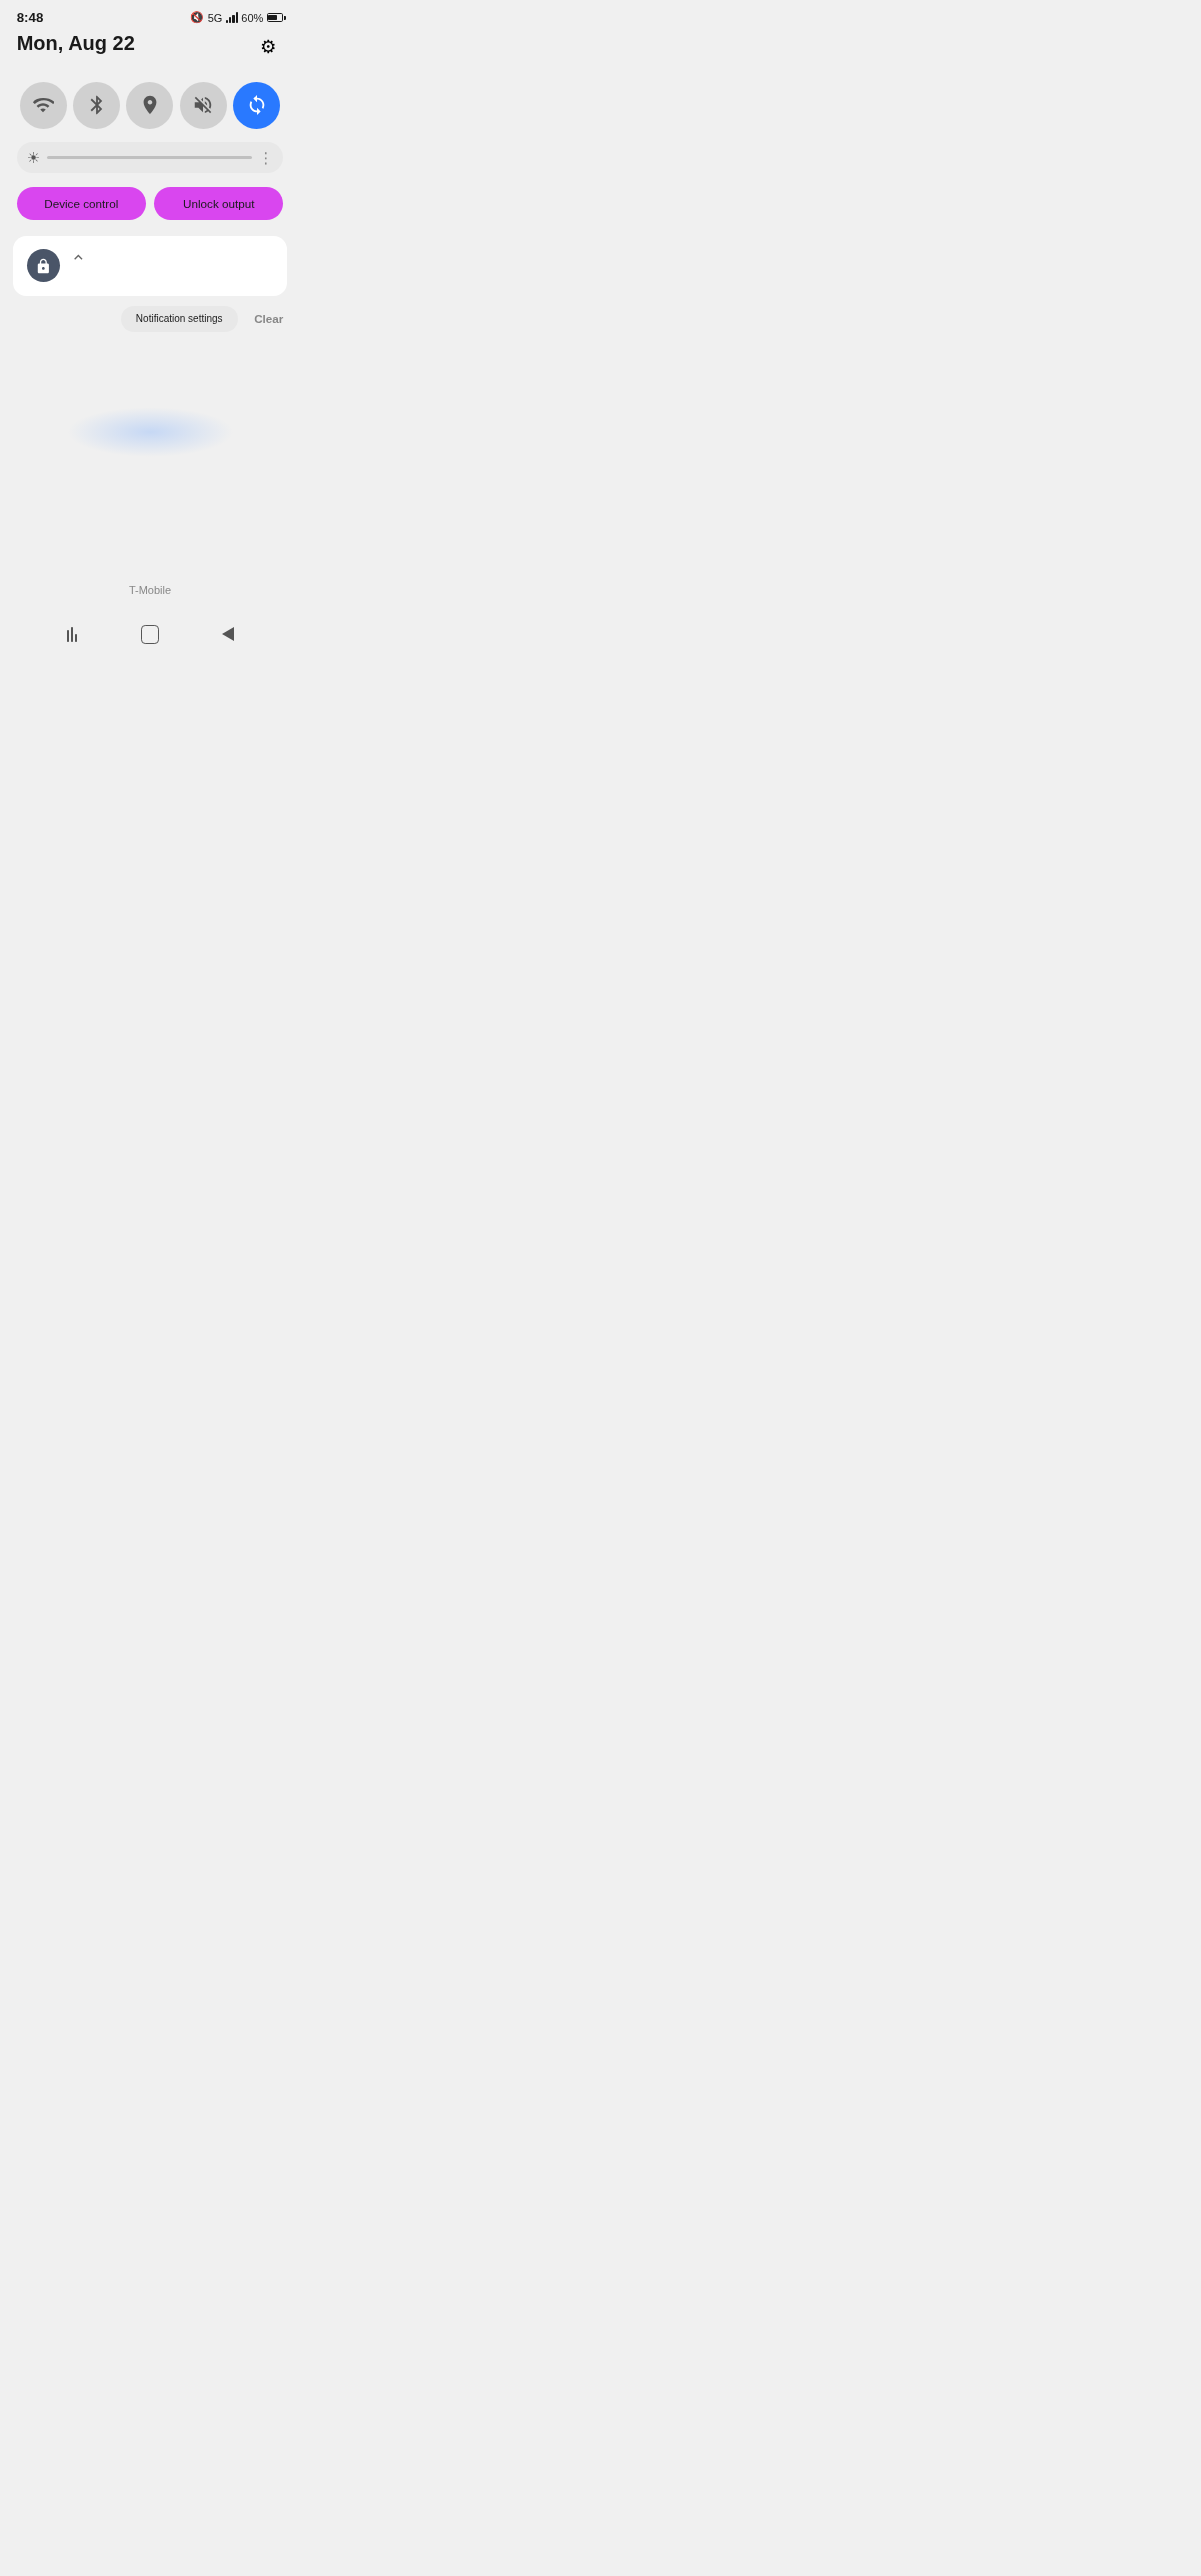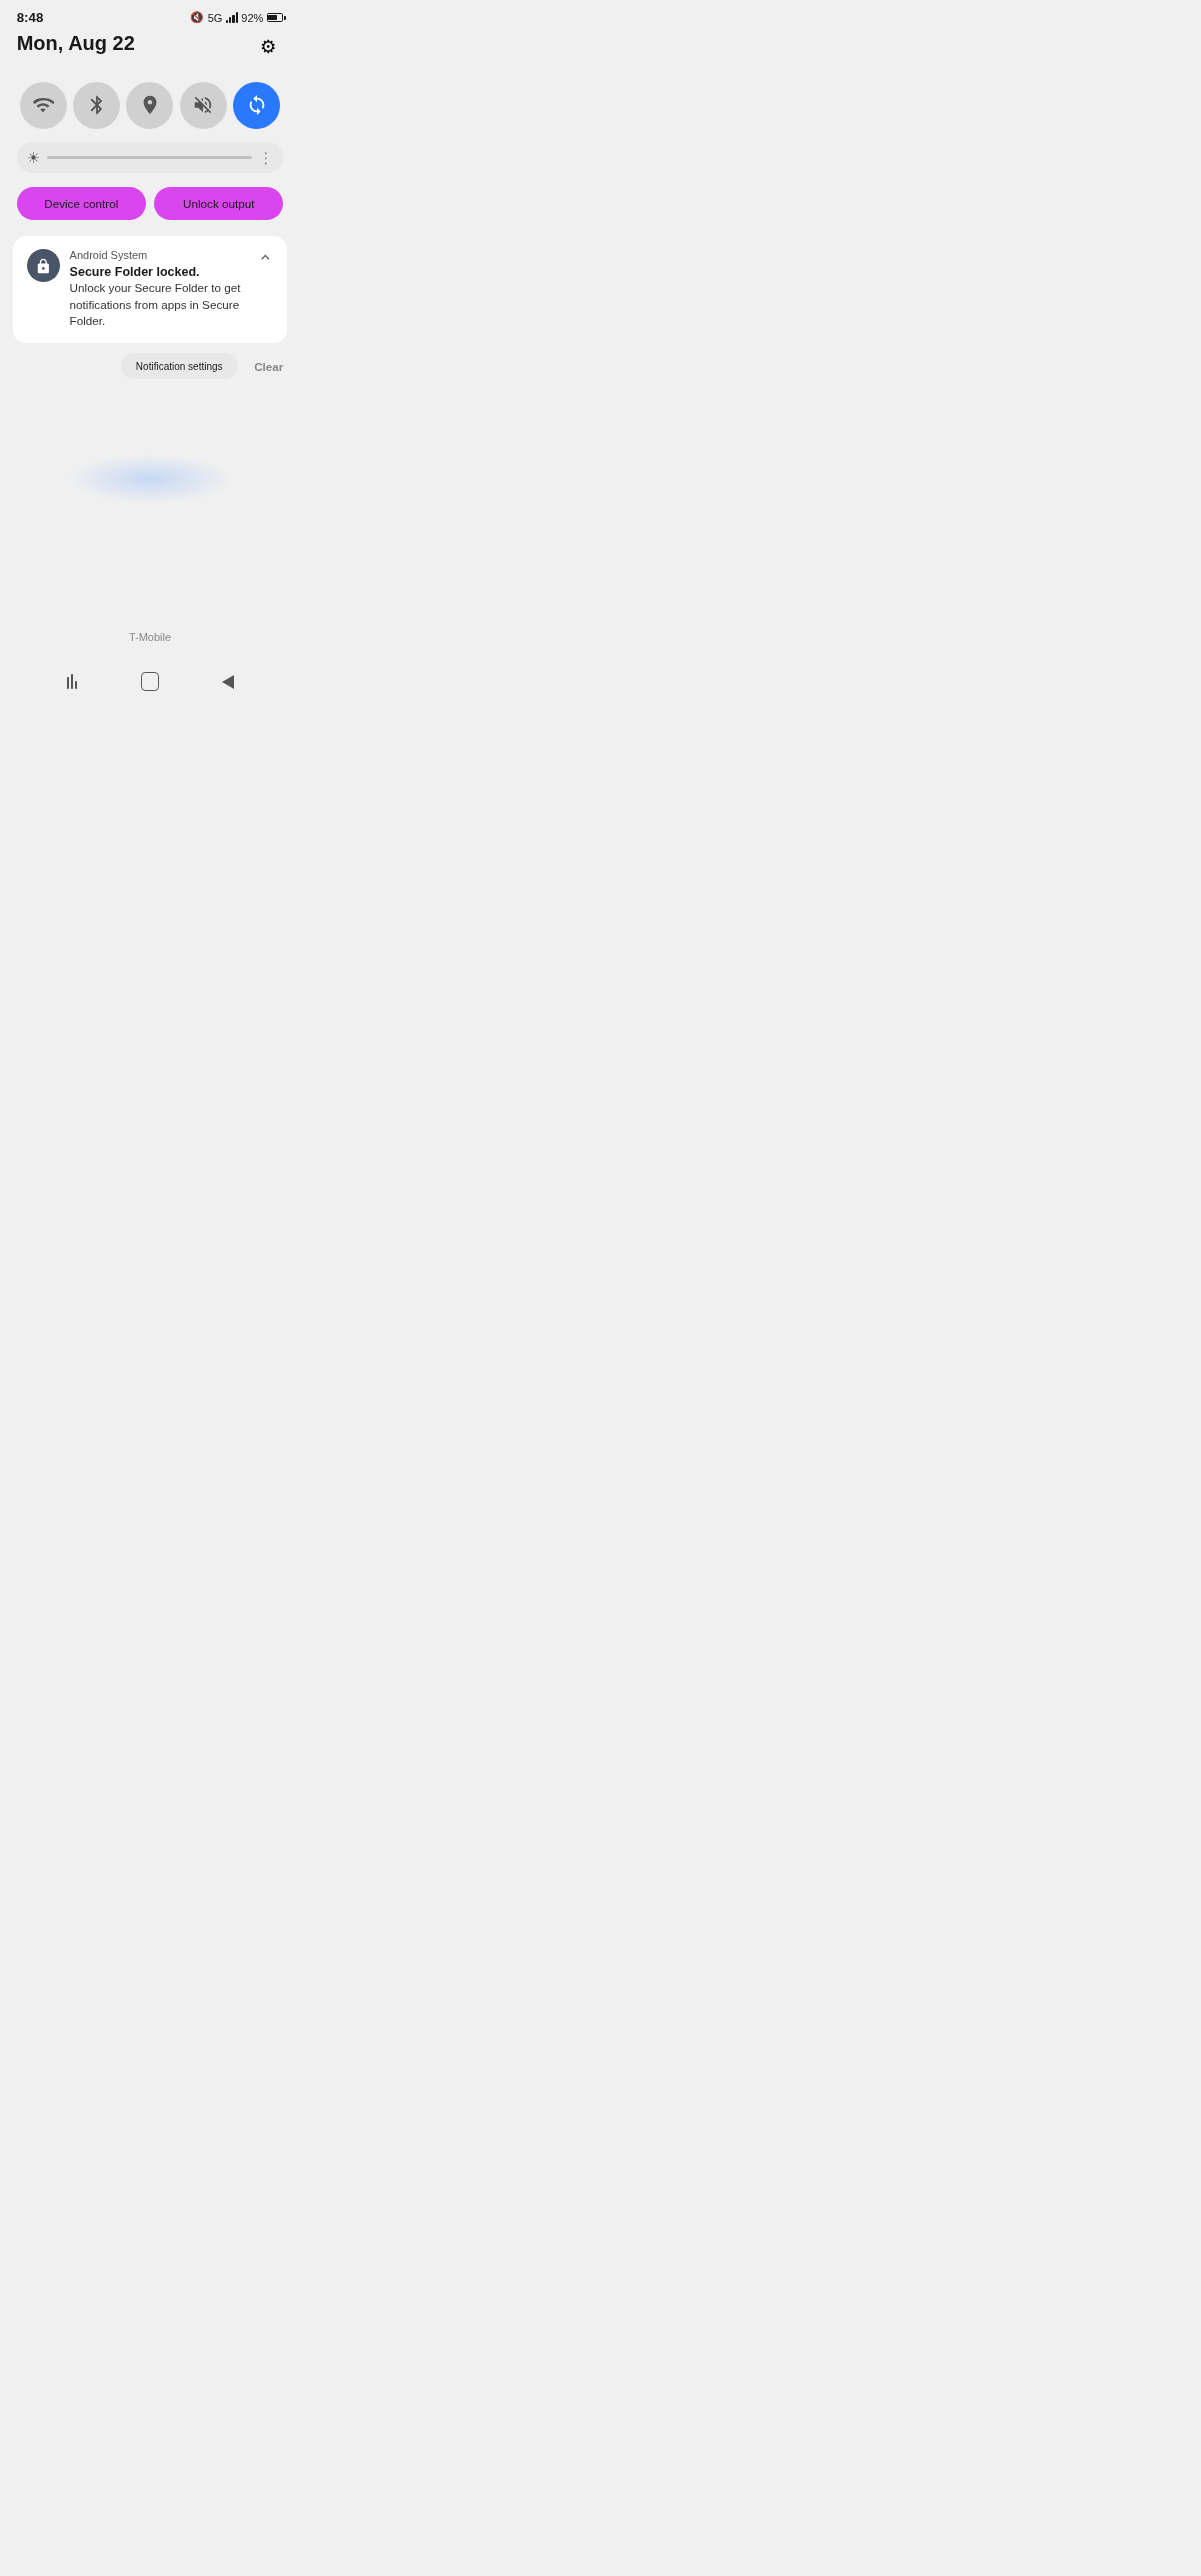--- a/index.html
+++ b/index.html
@@ -358,21 +358,21 @@
   <span class="status-time">8:48</span>
   <div class="status-icons">
     <span>🔇</span>
     <span>5G</span>
     <span class="signal-bars">
       <span></span>
         <span></span>
         <span></span>
         <span></span>
     </span>
-    <span>92%</span>
+    <span>60%</span>
     <span class="battery-icon">
       <span class="battery-fill"></span>
     </span>
   </div>
 </div>
 
 <div class="date-row">
   <span class="date-text">Mon, Aug 22</span>
   <div class="settings-icon-btn">
     <span style="font-size:18.4px;">⚙</span>
@@ -418,25 +418,20 @@
   <button class="action-btn">Unlock output</button>
 </div>
 
 <div class="notification-card">
   <div class="notif-header">
     <div class="notif-icon">
       <svg width="16.7" height="16.7" viewBox="0 0 24 24" fill="white">
         <path d="M18 8h-1V6c0-2.76-2.24-5-5-5S7 3.24 7 6v2H6c-1.1 0-2 .9-2 2v10c0 1.1.9 2 2 2h12c1.1 0 2-.9 2-2V10c0-1.1-.9-2-2-2zm-6 9c-1.1 0-2-.9-2-2s.9-2 2-2 2 .9 2 2-.9 2-2 2zm3.1-9H8.9V6c0-1.71 1.39-3.1 3.1-3.1 1.71 0 3.1 1.39 3.1 3.1v2z"></path>
       </svg>
     </div>
-    <div class="notif-content">
-      <div class="notif-app-name">Android System</div>
-      <div class="notif-title">Secure Folder locked.</div>
-      <div class="notif-body">Unlock your Secure Folder to get notifications from apps in Secure Folder.</div>
-    </div>
     <div class="notif-expand">
       <svg width="16.7" height="16.7" viewBox="0 0 24 24" fill="#666">
         <path d="M7.41 15.41L12 10.83l4.59 4.58L18 14l-6-6-6 6z"></path>
       </svg>
     </div>
   </div>
 </div>
 
 <div class="notif-actions">
   <button class="notif-action-btn">Notification settings</button>

